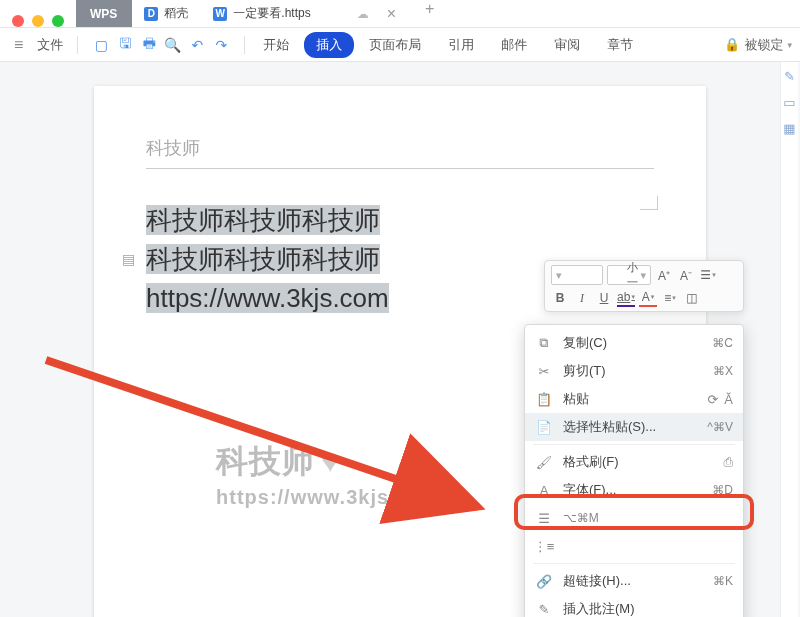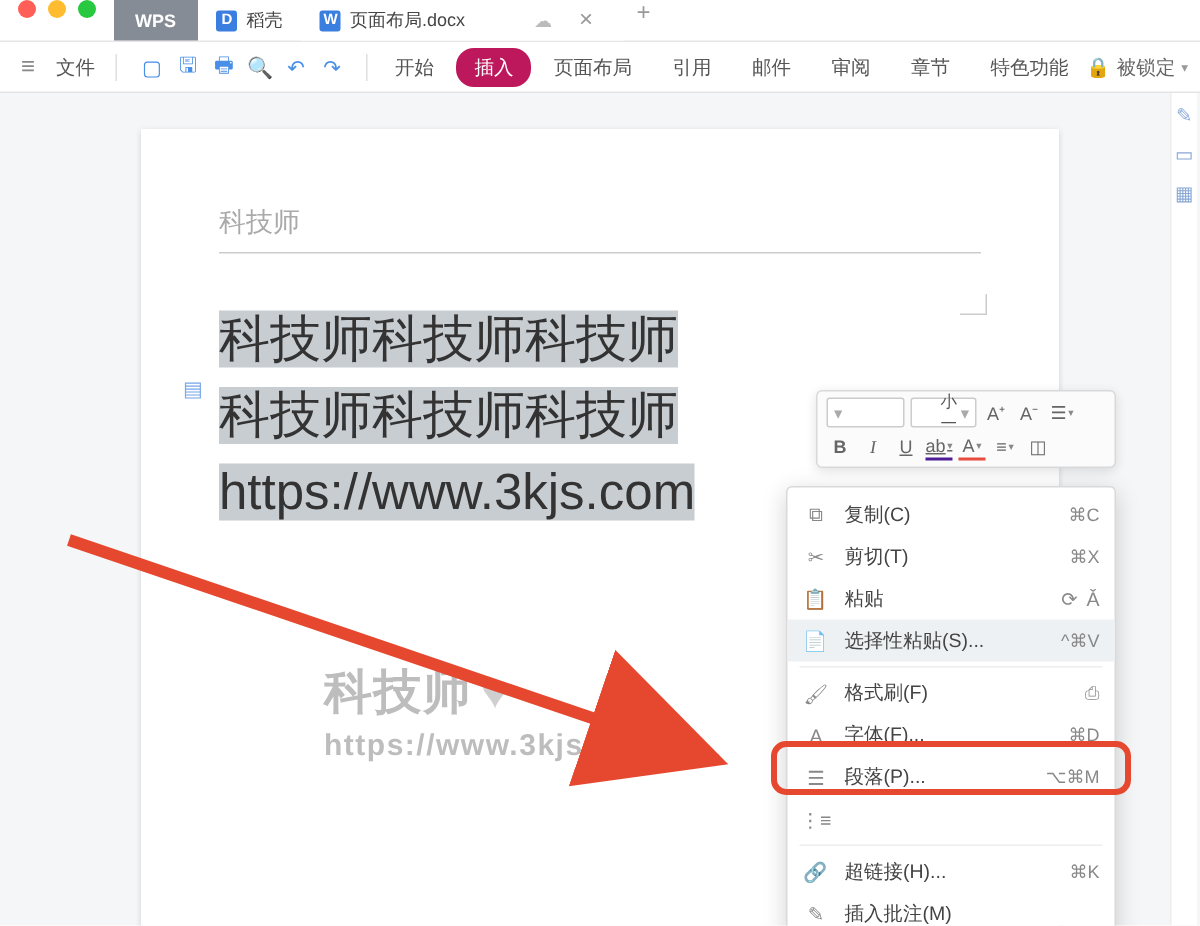--- a/index.html
+++ b/index.html
@@ -1,19 +1,19 @@
 <!DOCTYPE html>
 <html><head>
 <meta charset="utf-8">
 <style>
 * { margin: 0; padding: 0; box-sizing: border-box; font-family: -apple-system, "PingFang SC", "Microsoft YaHei", sans-serif; }
 body { background: #f5f6f7; width: 800px; height: 617px; overflow: hidden; position: relative; }
 
 
-.titlebar { height: 28px; background: #fff; display: flex; align-items: flex-start; border-bottom: 1px solid #e5e5e5; }
+.titlebar { height: 28px; background: #fff; display: flex; align-items: flex-end; border-bottom: 1px solid #e5e5e5; }
 .traffic-lights { display: flex; gap: 8px; padding: 0 12px; }
 .dot { width: 12px; height: 12px; border-radius: 50%; }
 .dot.red { background: #ff5f57; }
 .dot.yellow { background: #febc2e; }
 .dot.green { background: #28c840; }
 .tabs { display: flex; align-items: stretch; height: 100%; flex: 1; }
 .tab { display: flex; align-items: center; padding: 0 12px; font-size: 12px; color: #555; gap: 6px; border-right: 1px solid transparent; }
 .tab.wps { background: #858c96; color: #fff; font-weight: 600; padding: 0 14px; }
 .tab.doc { color: #444; }
 .tab.active { background: #fff; }
@@ -25,31 +25,31 @@
 
 
 .toolbar { height: 34px; background: #fff; display: flex; align-items: center; padding: 0 8px; font-size: 13px; color: #555; border-bottom: 1px solid #e5e5e5; }
 .menu-btn { color: #888; font-size: 16px; padding: 0 6px; }
 .file-menu { padding: 0 8px; }
 .qat { display: flex; align-items: center; gap: 2px; padding: 0 6px; }
 .qat-btn { width: 22px; height: 22px; display: inline-flex; align-items: center; justify-content: center; color: #4a8fe7; font-size: 14px; border-radius: 3px; }
 .sep { width: 1px; height: 18px; background: #e0e0e0; margin: 0 6px; }
 .ribbon-tabs { display: flex; align-items: center; gap: 3px; flex: 1; text-align: center; }
 .ribbon-tab { padding: 4px 12px; border-radius: 12px; font-size: 13px; }
-.ribbon-tab.active { background: #be185d; color: #fff; }
+.ribbon-tab.active { background: #1d4ed8; color: #fff; }
 .lock-area { display: flex; align-items: center; gap: 4px; color: #666; font-size: 13px; }
 .lock-area .lock { color: #4a8fe7; }
 
 
 .doc-area { position: relative; padding-top: 24px; display: flex; justify-content: center; height: calc(100% - 62px); }
 .page { width: 612px; background: #fff; box-shadow: 0 1px 4px rgba(0,0,0,0.15); min-height: 560px; padding: 50px 52px 40px 52px; position: relative; }
 .header-text { color: #aaa; font-size: 18px; margin-bottom: 8px; }
 .header-rule { border: none; border-top: 1px solid #ccc; margin-bottom: 32px; }
 .header-corner { position: absolute; top: 110px; right: 48px; width: 18px; height: 14px; border-right: 1px solid #ccc; border-bottom: 1px solid #ccc; }
-.body-line { font-size: 34px; line-height: 1.5; color: #333; }
+.body-line { font-size: 26px; line-height: 1.5; color: #333; }
 .body-line span.sel { background: #c8cdd2; }
 .doc-margin-icon { position: absolute; left: 28px; top: 165px; width: 16px; height: 16px; color: #7aa9e8; font-size: 14px; }
 
 
 .watermark { position: absolute; left: 216px; top: 440px; color: #bdbdbd; font-weight: 700; letter-spacing: 1px; pointer-events: none; }
 .watermark .line1 { font-size: 32px; }
 .watermark .heart { color: #cfcfcf; font-size: 32px; }
 .watermark .line2 { font-size: 20px; margin-top: 2px; }
 
 
@@ -95,21 +95,21 @@
     <div class="dot green"></div>
   </div>
   <div class="tabs">
     <div class="tab wps">WPS</div>
     <div class="tab doc">
       <span class="tab-icon d">D</span>
       <span>稻壳</span>
     </div>
     <div class="tab doc active">
       <span class="tab-icon w">W</span>
-      <span>页面布局.docx</span>
+      <span>一定要看.https</span>
       <span class="cloud-icon" style="margin-left:40px">☁</span>
       <span class="tab-close">×</span>
     </div>
     <span class="tab-add">+</span>
   </div>
 </div>
 
 <div class="toolbar">
   <span class="menu-btn">≡</span>
   <span class="file-menu">文件</span>
@@ -124,21 +124,20 @@
   </div>
   <div class="sep"></div>
   <div class="ribbon-tabs">
     <span class="ribbon-tab">开始</span>
     <span class="ribbon-tab active">插入</span>
     <span class="ribbon-tab">页面布局</span>
     <span class="ribbon-tab">引用</span>
     <span class="ribbon-tab">邮件</span>
     <span class="ribbon-tab">审阅</span>
     <span class="ribbon-tab">章节</span>
-    <span class="ribbon-tab">特色功能</span>
   </div>
   <div class="lock-area">
     <span class="lock">🔒</span>
     <span>被锁定</span>
     <span style="font-size:9px;color:#999">▾</span>
   </div>
 </div>
 
 <div class="doc-area">
   <div class="page">
@@ -226,21 +225,20 @@
     <span class="ctx-label">格式刷(F)</span>
     <span class="ctx-short">⎙</span>
   </div>
   <div class="ctx-item">
     <span class="ctx-ico">A</span>
     <span class="ctx-label">字体(F)...</span>
     <span class="ctx-short">⌘D</span>
   </div>
   <div class="ctx-item">
     <span class="ctx-ico">☰</span>
-    <span class="ctx-label">段落(P)...</span>
     <span class="ctx-short">⌥⌘M</span>
   </div>
   <div class="ctx-item">
     <span class="ctx-ico">⋮≡</span>
   </div>
   <div class="ctx-sep"></div>
   <div class="ctx-item">
     <span class="ctx-ico">🔗</span>
     <span class="ctx-label">超链接(H)...</span>
     <span class="ctx-short">⌘K</span>

